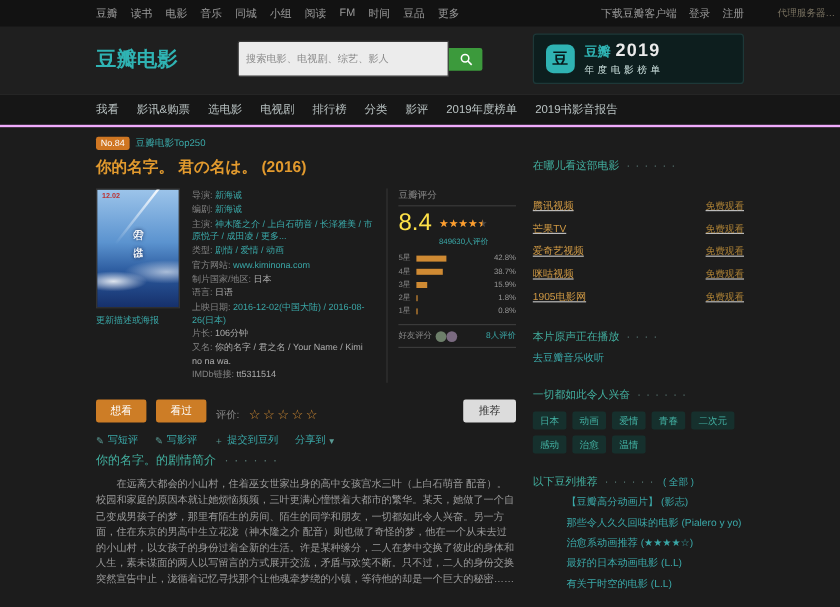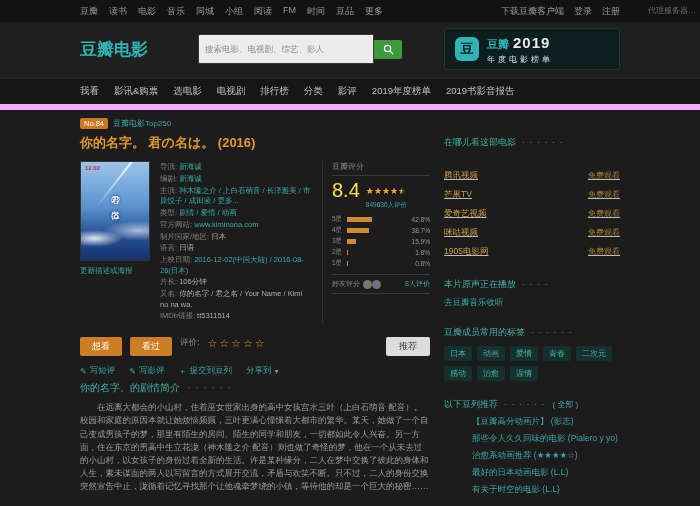--- a/index.html
+++ b/index.html
@@ -24,21 +24,21 @@
   .search-input::placeholder { color:#8a8a8a; }
   .search-btn { width:28px; height:19px; background:#3c9a3c; border:none; border-radius:0 2px 2px 0; display:flex; align-items:center; justify-content:center; cursor:pointer; }
   .banner { margin-left:auto; width:176px; height:42px; background:#0d1e1e; border:1px solid #1d3838; border-radius:3px; display:flex; align-items:center; gap:8px; padding:0 10px; cursor:pointer; }
   .banner-icon { width:24px; height:24px; border-radius:6px; background:#2fb3b3; color:#07191b; font-weight:bold; font-size:13px; display:flex; align-items:center; justify-content:center; }
   .banner-line1 { display:flex; align-items:baseline; }
   .b-brand { color:#2fb3b3; font-size:11px; font-weight:bold; margin-right:4px; }
   .b-year { color:#eaeaea; font-size:15px; font-weight:bold; letter-spacing:1px; }
   .banner-line2 { color:#cfe3e0; font-size:8px; letter-spacing:3px; margin-top:2px; }
 
   
-  .navbar { background:#161616; border-top:1px solid #2a2a2a; border-bottom:6px solid #f0abfc; }
+  .navbar { background:#161616; border-top:1px solid #2a2a2a; border-bottom:2px solid #f0abfc; }
   .nav-inner { width:540px; margin:0 auto; display:flex; gap:15px; padding:6px 0; }
   .nav-link { font-size:9.5px; color:#b9c2c2; }
 
   
   .content { width:540px; margin:0 auto; padding-top:8px; display:flex; gap:14px; }
   .article { width:350px; }
   .aside { width:176px; padding-top:18px; }
 
   
   .badge-row { display:flex; align-items:center; gap:5px; }
@@ -86,21 +86,21 @@
   .f-av { width:9px; height:9px; border-radius:50%; background:#6d7f6a; display:inline-block; cursor:pointer; }
   .f-av2 { background:#7a6a80; margin-left:-3px; }
   .friends-votes { margin-left:auto; font-size:7px; color:#3aa8a8; }
   .better { margin-top:6px; }
   .better-line { font-size:7.5px; margin-top:3px; }
   .bt-pre { color:#8a8a8a; margin-right:3px; }
   .bt-pct { color:#e8a33d; margin-right:2px; }
   .bt-genre { color:#3aa8a8; }
 
   
-  .action-row1 { margin-top:14px; display:flex; align-items:flex-start; gap:8px; }
+  .action-row1 { margin-top:14px; display:flex; align-items:flex-end; gap:8px; }
   .btn-orange { background:#cd7d26; color:#fff; border:none; font-size:9px; padding:3px 12px; border-radius:2px; cursor:pointer; }
   .rate-lbl { font-size:8.5px; color:#8a8a8a; }
   .rate-stars { color:#cf8a33; font-size:11px; letter-spacing:2px; cursor:pointer; }
   .btn-rec { margin-left:auto; background:#dcdcdc; color:#333; border:none; font-size:9px; padding:3px 13px; border-radius:2px; cursor:pointer; }
   .action-row2 { margin-top:9px; display:flex; gap:14px; align-items:center; }
   .action-row2 a { font-size:8.5px; color:#3aa8a8; display:flex; align-items:center; gap:3px; }
   .a-ico { color:#5a9a94; font-size:8px; }
 
   
   .section-head { margin-top:4px; display:flex; align-items:baseline; }
@@ -405,21 +405,21 @@
     <div class="side-sec">
       <div class="side-head">
         <span class="side-title">本片原声正在播放</span>
         <span class="side-dots">· · · ·</span>
       </div>
       <a class="ost-link">去豆瓣音乐收听</a>
     </div>
 
     <div class="side-sec">
       <div class="side-head">
-        <span class="side-title">豆瓣成员常用的标签</span>
+        <span class="side-title">一切都如此令人兴奋</span>
         <span class="side-dots">· · · · · ·</span>
       </div>
       <div class="tags">
 
       <a class="tag">日本</a>
           <a class="tag">动画</a>
           <a class="tag">爱情</a>
           <a class="tag">青春</a>
           <a class="tag">二次元</a>
           <a class="tag">感动</a>

